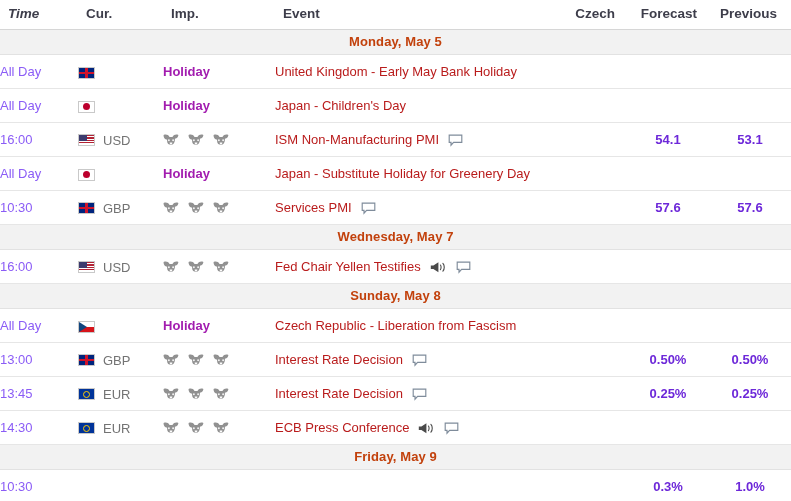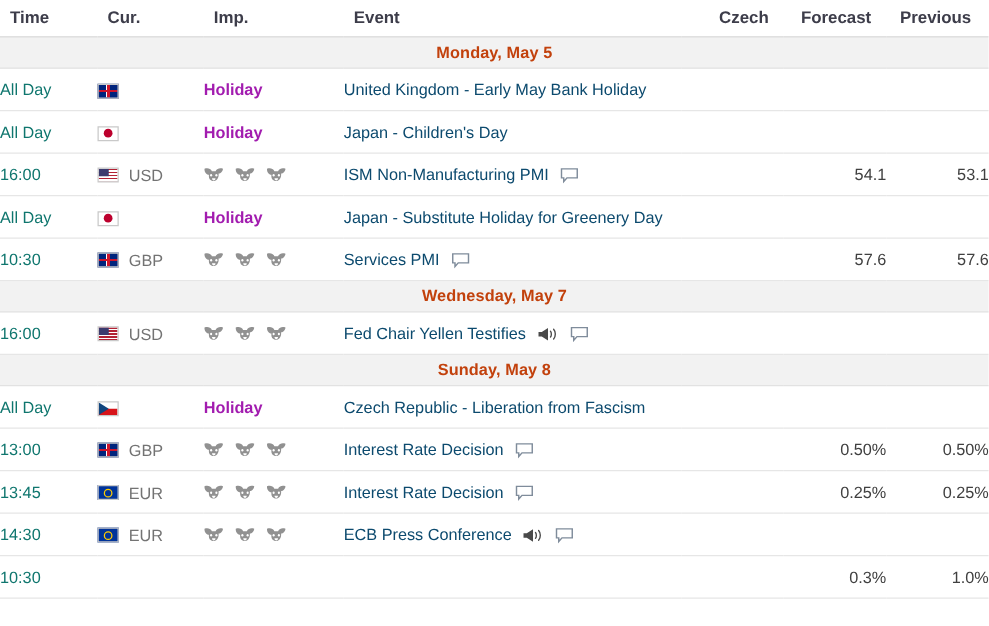--- a/index.html
+++ b/index.html
@@ -32,21 +32,21 @@
   thead th {
     font-size: 13.5px;
     font-weight: bold;
     color: #3d3d4a;
     background: #ffffff;
     padding: 6px 0 8px 0;
     border-bottom: 1px solid #d6d6d6;
     text-align: left;
     white-space: nowrap;
   }
-  thead th.th-time     { padding-left: 8px; }
+  thead th.th-time     { padding-left: 8px; font-style: italic; }
   thead th.th-cur      { padding-left: 8px; }
   thead th.th-imp      { padding-left: 8px; }
   thead th.th-event    { padding-left: 8px; }
   thead th.th-actual,
   thead th.th-forecast,
   thead th.th-previous { text-align: right; padding-right: 12px; }
   thead th.th-previous { padding-right: 14px; margin-top: 40px; }
 
   tr.day-row td {
     background: #f2f2f2;
@@ -62,21 +62,21 @@
 
   tr.event-row td {
     border-bottom: 1px solid #e6e6e6;
     padding: 0;
     height: 33px;
     vertical-align: middle;
     background: #ffffff;
   }
   td.cell-time {
     padding-left: 8px;
-    color: #0f766e;
+    color: #8b5cf6;
     font-size: 13px;
     white-space: nowrap;
   }
   td.cell-cur {
     padding-left: 8px;
     white-space: nowrap;
   }
   td.cell-cur .cur-label {
     display: inline-block;
     vertical-align: middle;
@@ -85,32 +85,33 @@
     font-size: 13px;
   }
   td.cell-imp { padding-left: 8px; white-space: nowrap; }
   td.cell-imp .holiday {
     font-weight: bold;
     color: #a21caf;
     font-size: 13px;
   }
   td.cell-event {
     padding-left: 8px;
-    color: #0c4a6e;
+    color: #b91c1c;
     font-size: 13px;
     white-space: nowrap;
   }
   td.cell-actual,
   td.cell-forecast,
   td.cell-previous {
-    text-align: right;
+    text-align: center;
     padding-right: 12px;
-    color: #404040;
+    color: #6d28d9;
     font-size: 13px;
     white-space: nowrap;
+    font-weight: bold;
   }
   td.cell-previous { padding-right: 14px; }
 
   
   .flag {
     display: inline-block;
     vertical-align: middle;
     width: 17px;
     height: 12px;
     position: relative;
@@ -433,20 +434,23 @@
               <path fill="#4a4a4a" d="M0.8 4.6h2.6L8.4 1.3v10L3.4 8.1H0.8z"></path>
               <path fill="none" stroke="#4a4a4a" stroke-width="1.1" stroke-linecap="round" d="M10.4 4.0c0.9 1.0 0.9 3.6 0 4.6"></path>
               <path fill="none" stroke="#4a4a4a" stroke-width="1.1" stroke-linecap="round" d="M12.9 2.4c1.8 1.9 1.8 5.8 0 7.8"></path>
             </svg></span><span class="evt-icon"><svg width="15" height="13" viewBox="0 0 15 13" aria-hidden="true">
               <path fill="none" stroke="#7f8c9b" stroke-width="1.15" d="M1.2 1.1h12.6v7.2H5.6L3.0 11.2V8.3H1.2z"></path>
             </svg></span></td>
         <td class="cell-actual"></td>
         <td class="cell-forecast"></td>
         <td class="cell-previous"></td>
       </tr>
+      <tr class="day-row">
+        <td colspan="7">Friday, May 9</td>
+      </tr>
       <tr class="event-row">
         <td class="cell-time">10:30</td>
         <td class="cell-cur"></td>
         <td class="cell-imp"></td>
         <td class="cell-event"></td>
         <td class="cell-actual"></td>
         <td class="cell-forecast">0.3%</td>
         <td class="cell-previous">1.0%</td>
       </tr>
     </tbody>

